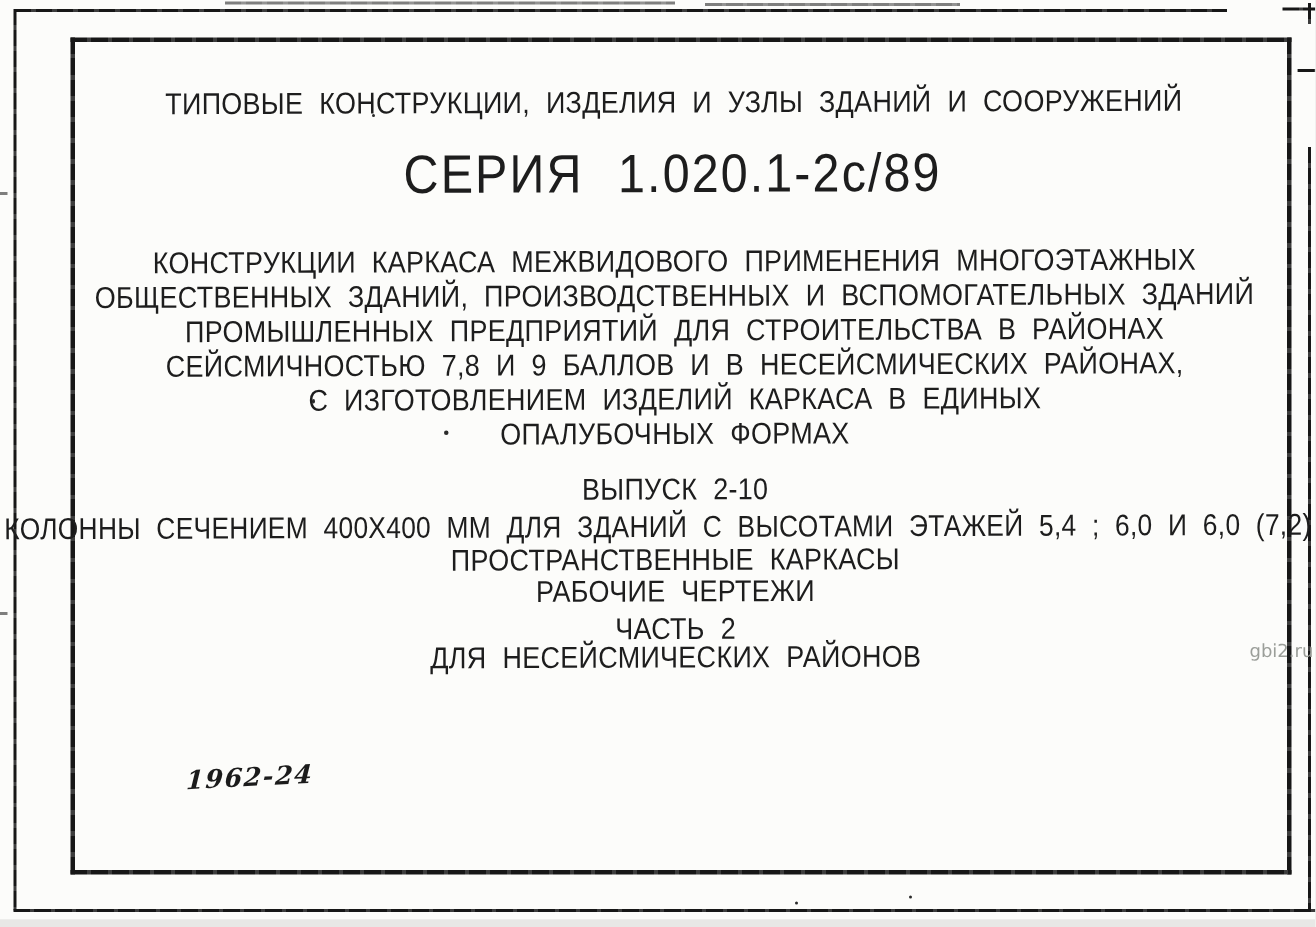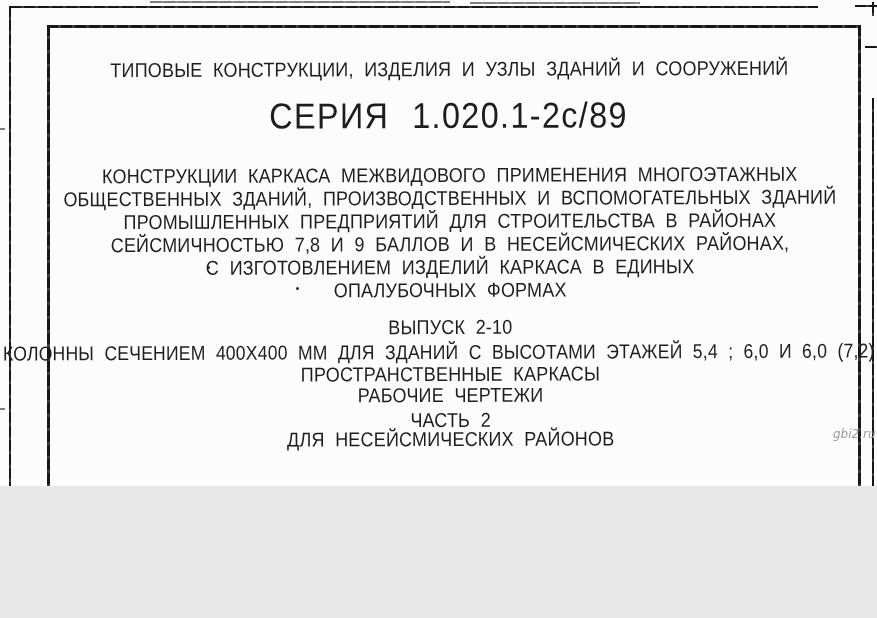--- a/index.html
+++ b/index.html
@@ -1,18 +1,18 @@
 <!DOCTYPE html>
 <html><head>
 <meta charset="utf-8">
 <style>
   html, body { margin: 0; padding: 0; background: #e8e8e6; }
   .page {
     position: relative;
-    width: 877px; height: 486px;
+    width: 877px; height: 613px;
     background: #fcfcfa;
     overflow: hidden;
     font-family: "Liberation Sans", sans-serif;
     color: #1d1d1d;
   }
   
   .ln { position: absolute; }
   .h-ln { background-image: repeating-linear-gradient(90deg, #171717 0 11px, #3d3d3d 11px 14px); }
   .v-ln { background-image: repeating-linear-gradient(180deg, #171717 0 11px, #3d3d3d 11px 14px); }
   .faint { opacity: .55; }
@@ -44,21 +44,21 @@
     font-family: "DejaVu Serif", serif;
     font-style: italic; font-weight: bold;
     font-size: 17px; letter-spacing: 1px;
     transform: rotate(-3deg) skewX(-6deg);
     color: #1b1b1b;
   }
   .watermark {
     position: absolute; left: 833px; top: 427px;
     font-family: "DejaVu Sans", sans-serif;
     font-size: 12px; color: #9b9e99;
-    white-space: nowrap; z-index: 5; font-style: italic;
+    white-space: nowrap; z-index: 5;
   }
   .speck { position: absolute; background: #2a2a2a; border-radius: 50%; }
 </style>
 </head>
 <body>
 
 <div class="page">
 
   <div class="ln h-ln" style="left:10px; top:6px; width:808px; height:2.2px;"></div>
   <div class="ln h-ln" style="left:855px; top:5px; width:22px; height:2.2px;"></div>

